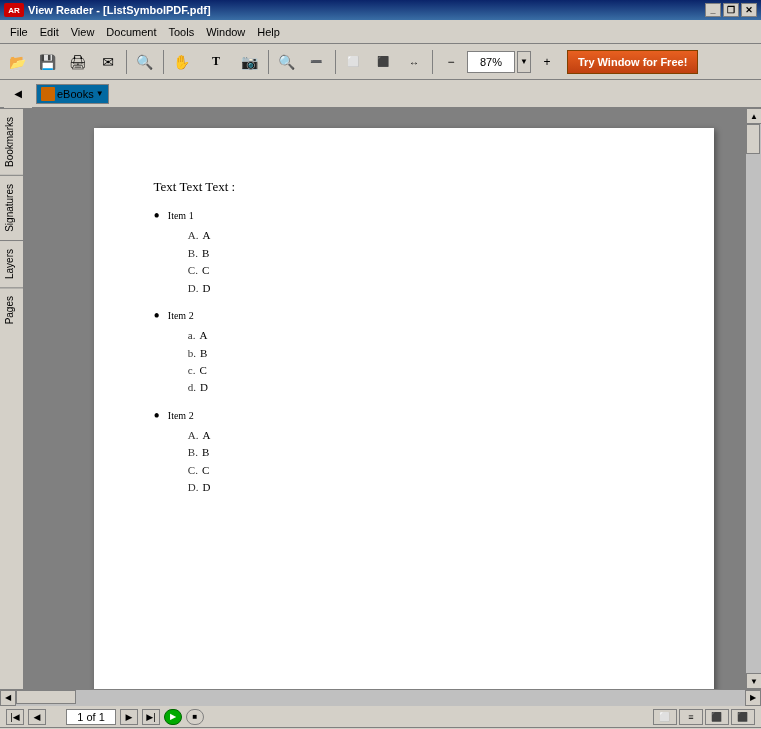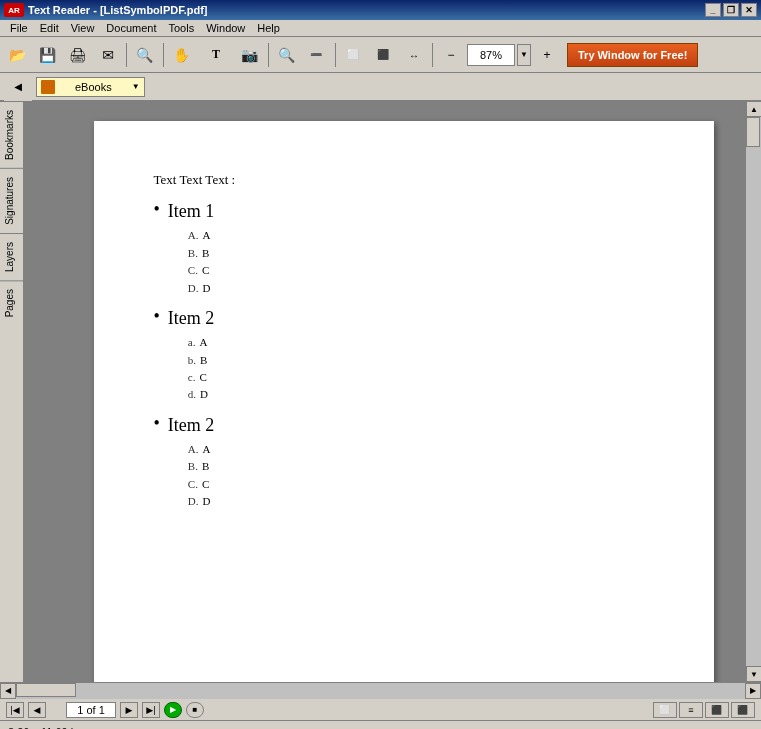--- a/index.html
+++ b/index.html
@@ -18,21 +18,21 @@
       font-weight: bold;
     }
     .title-bar-left { display: flex; align-items: center; gap: 4px; }
     .title-bar-icon { width: 20px; height: 14px; background: #cc0000; border-radius: 2px; display: flex; align-items: center; justify-content: center; color: white; font-size: 8px; font-weight: bold; }
     .title-bar-buttons { display: flex; gap: 2px; }
     .title-btn { width: 16px; height: 14px; background: #d4d0c8; border: 1px solid #808080; display: flex; align-items: center; justify-content: center; font-size: 9px; cursor: pointer; color: #000; }
 
     
     .menu-bar {
       background: #d4d0c8;
-      height: 17px;
+      height: 24px;
       display: flex;
       align-items: center;
       padding: 0 4px;
       border-bottom: 1px solid #808080;
       font-size: 11px;
     }
     .menu-item { padding: 2px 6px; cursor: pointer; }
 
     
     .toolbar {
@@ -152,21 +152,21 @@
       font-family: 'Times New Roman', Times, serif;
       font-size: 13px;
       line-height: 1.4;
     }
 
     .pdf-title { margin-bottom: 10px; }
 
     .pdf-list { list-style: none; padding: 0; }
     .pdf-list > li { display: flex; align-items: flex-start; margin-bottom: 6px; }
     .bullet { font-size: 18px; margin-right: 8px; line-height: 1.2; flex-shrink: 0; }
-    .item-label { font-size: 18px; }
+    .item-label { font-size: 10px; }
 
     .sub-list { list-style: none; padding: 0; margin: 4px 0 4px 20px; }
     .sub-list li { display: flex; align-items: flex-start; margin-bottom: 2px; }
     .sub-label { font-size: 11px; color: #333; margin-right: 4px; }
     .sub-text { font-size: 11px; }
 
     
     .bottom-nav {
       background: #d4d0c8;
       height: 22px;
@@ -188,23 +188,23 @@
       height: 22px;
       display: flex;
       align-items: center;
       padding: 0 8px;
       border-top: 1px solid #808080;
       font-size: 11px;
       gap: 8px;
     }
 
     .ebooks-btn {
-      display: flex; align-items: center; gap: 20px;
+      display: flex; align-items: center; gap: 2px;
       border: 1px solid #808080;
-      background: #fef9c3;
+      background: #0369a1;
       padding: 1px 4px;
       cursor: pointer;
       font-size: 11px;
       height: 20px;
     }
     .ebooks-icon { width: 14px; height: 14px; background: #cc6600; border-radius: 1px; }
 
     .play-btn { width: 18px; height: 16px; background: #00aa00; border: 1px solid #006600; border-radius: 9px; display: flex; align-items: center; justify-content: center; color: white; font-size: 8px; cursor: pointer; }
     .stop-btn { width: 18px; height: 16px; background: #d4d0c8; border: 1px solid #808080; border-radius: 9px; display: flex; align-items: center; justify-content: center; font-size: 8px; cursor: pointer; }
 
@@ -218,21 +218,21 @@
     .h-scroll-btn { width: 16px; height: 16px; background: #d4d0c8; border: 1px solid #808080; display: flex; align-items: center; justify-content: center; font-size: 8px; cursor: pointer; flex-shrink: 0; }
     .h-scroll-track { flex: 1; height: 16px; background: #c0c0c0; position: relative; }
     .h-scroll-thumb { width: 60px; height: 14px; background: #d4d0c8; border: 1px solid #808080; position: absolute; left: 0; top: 0; }
   </style>
 </head>
 <body>
 
 <div class="title-bar">
   <div class="title-bar-left">
     <div class="title-bar-icon">AR</div>
-    <span>Text Reader - [ListSymbolPDF.pdf]</span>
+    <span>View Reader - [ListSymbolPDF.pdf]</span>
   </div>
   <div class="title-bar-buttons">
     <div class="title-btn">_</div>
     <div class="title-btn">❐</div>
     <div class="title-btn">✕</div>
   </div>
 </div>
 
 <div class="menu-bar">
   <span class="menu-item">File</span>

